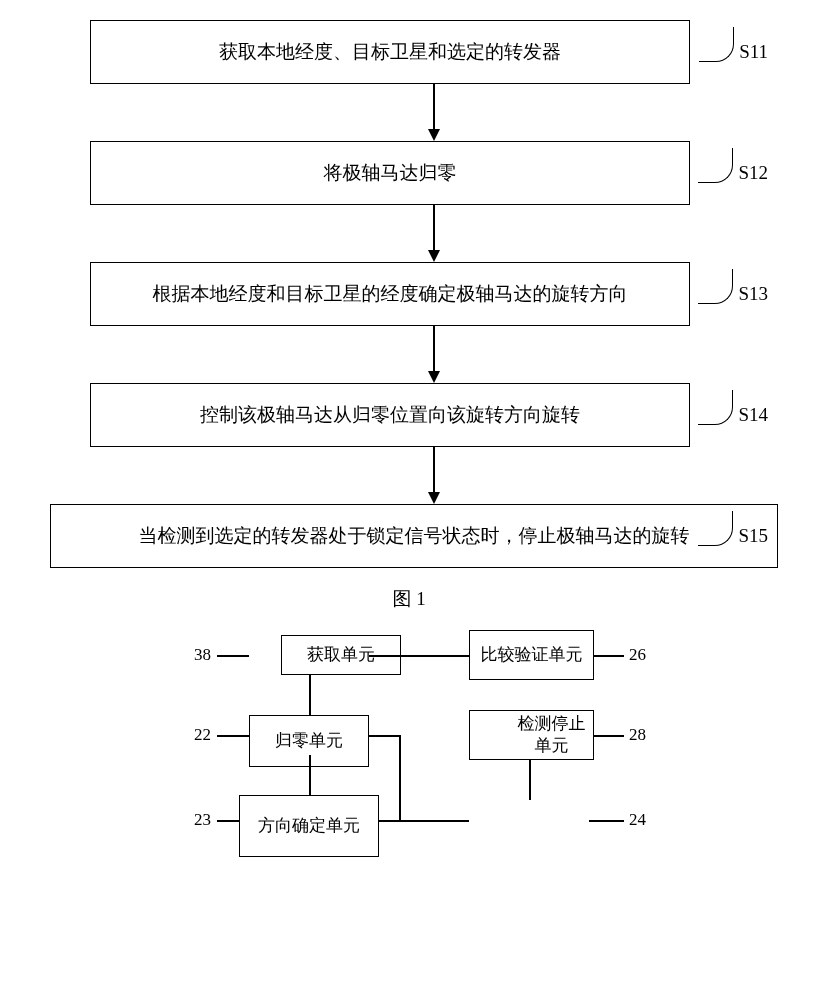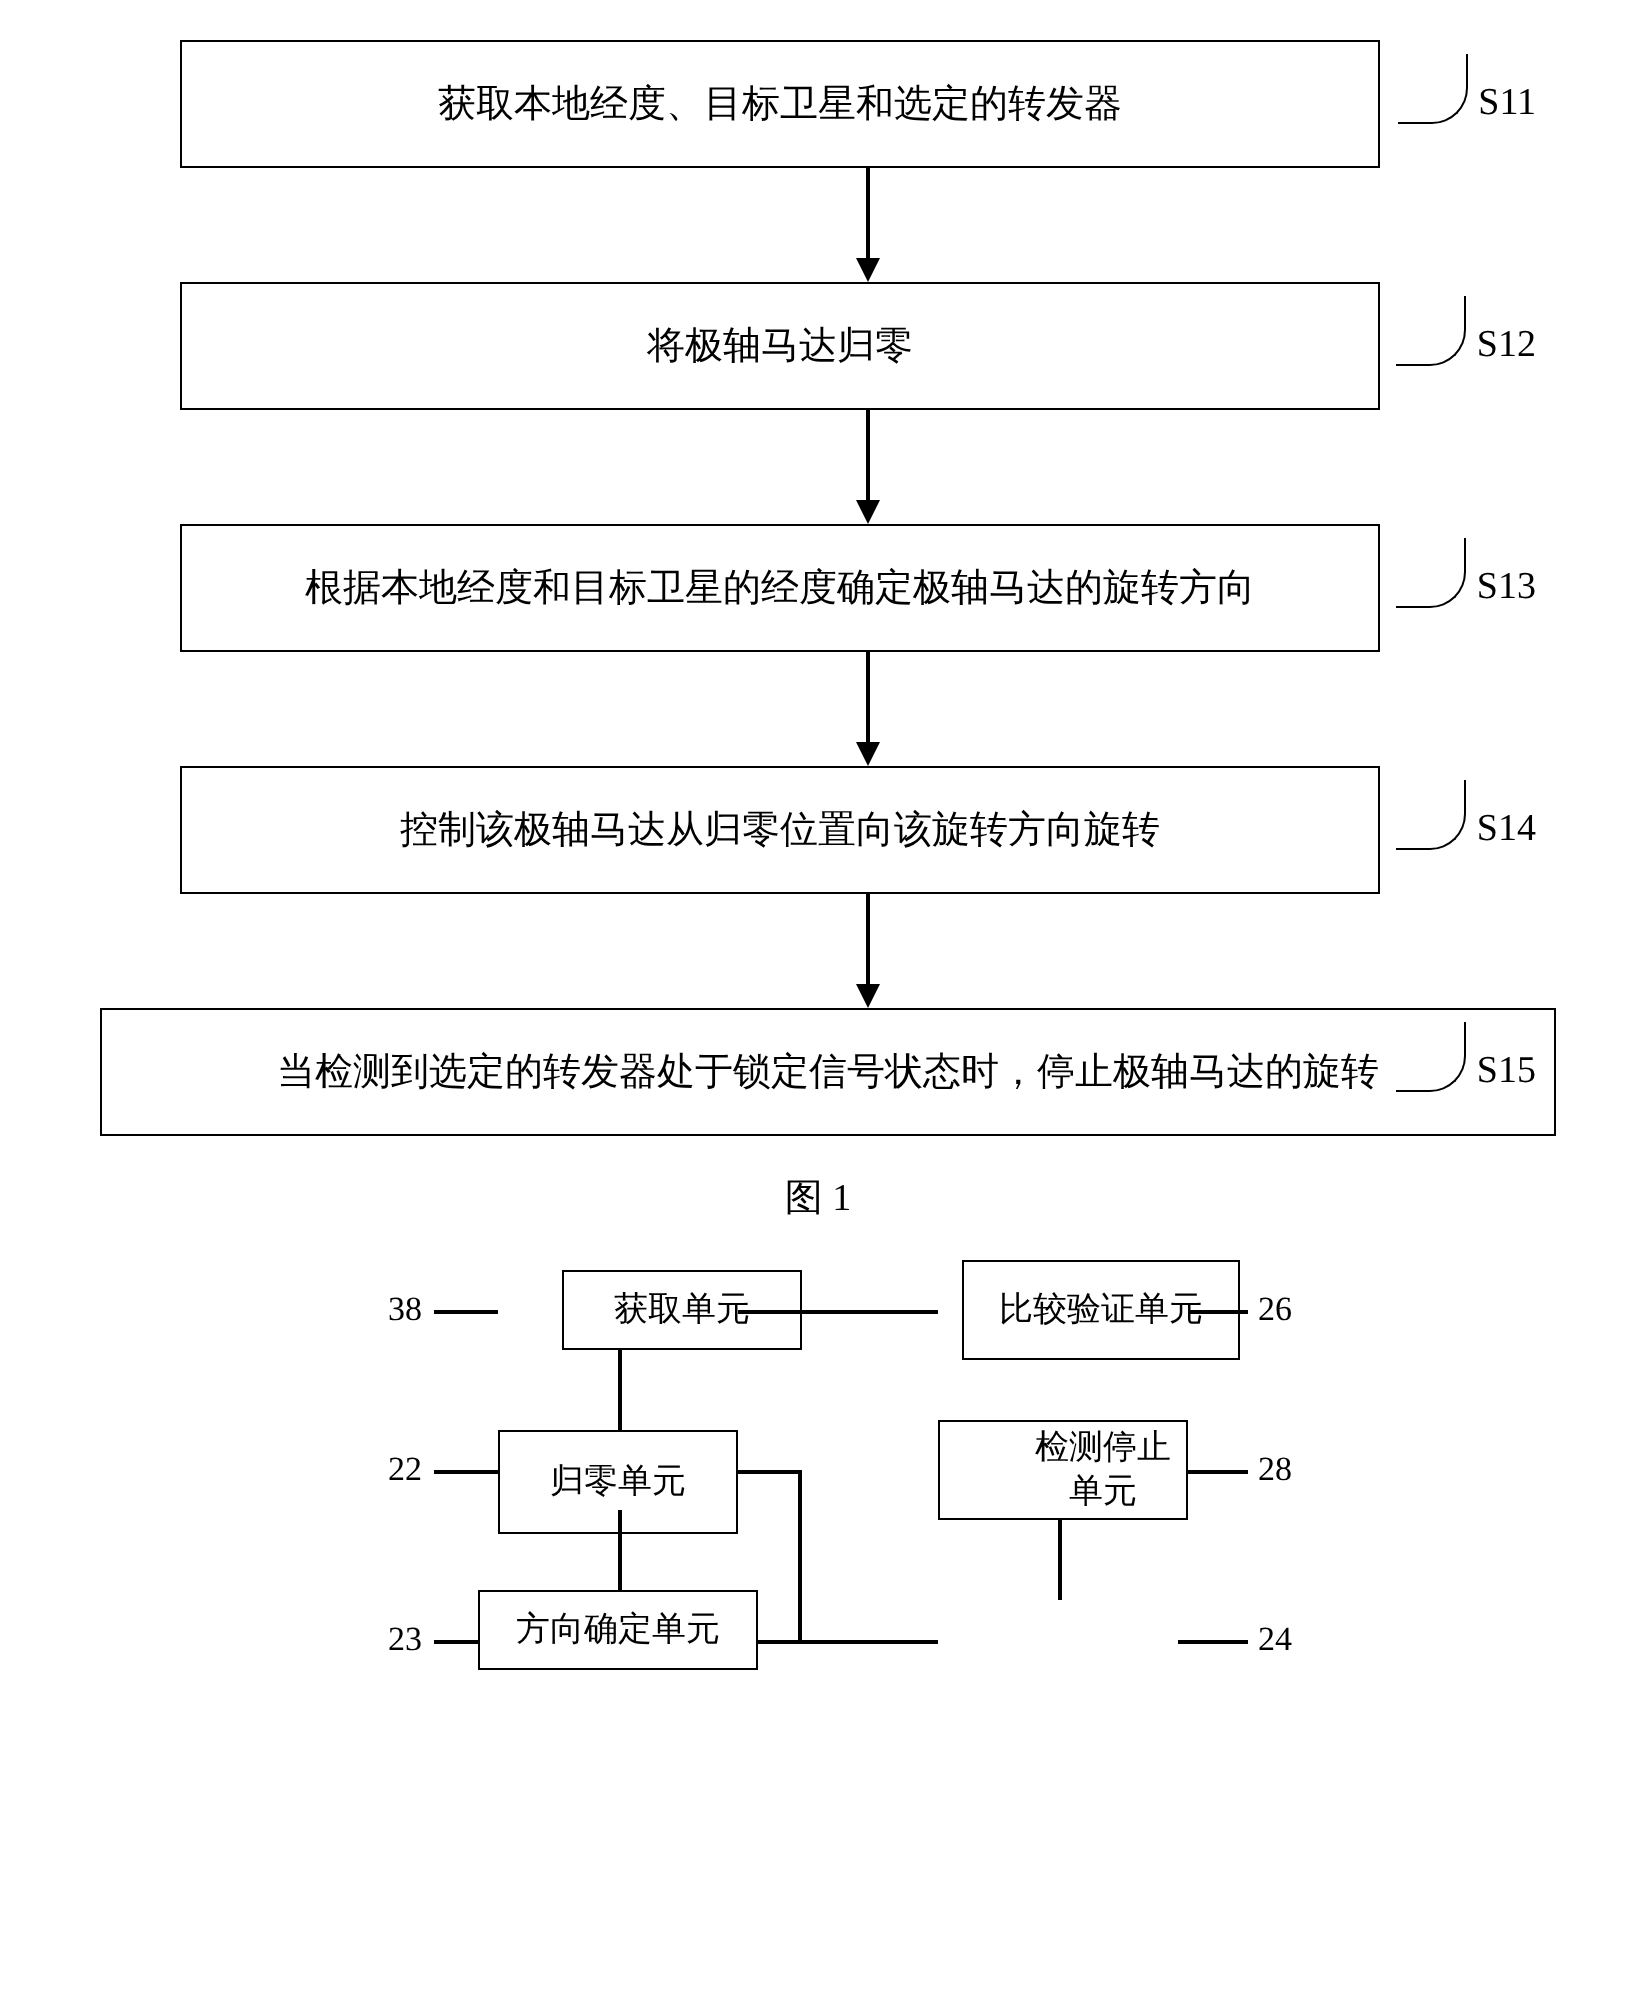--- a/index.html
+++ b/index.html
@@ -175,35 +175,35 @@
 </div>
 
 <div class="figure-label">图 1</div>
 
 <div class="block-diagram">
 
   <div class="block-label" style="left:55px; top:15px;">38</div>
   <div class="block-line line-h" style="left:78px; top:25px; width:32px;"></div>
   <div class="block-box" style="left:110px; top:5px; width:120px; height:40px;margin-left:32px;">获取单元</div>
 
-  <div class="block-box" style="left:342px; top:0px; width:139px; height:50px;">比较验证单元</div>
+  <div class="block-box" style="left:330px; top:0px; width:125px; height:50px;">比较验证单元</div>
   <div class="block-line line-h" style="left:455px; top:25px; width:30px;"></div>
   <div class="block-label" style="left:490px; top:15px;">26</div>
 
   <div class="block-label" style="left:55px; top:95px;">22</div>
   <div class="block-line line-h" style="left:78px; top:105px; width:32px;"></div>
   <div class="block-box" style="left:110px; top:85px; width:120px; height:52px;">归零单元</div>
 
   <div class="block-box" style="left:330px; top:80px; width:125px; height:50px;padding-left:40px;">检测停止单元</div>
   <div class="block-line line-h" style="left:455px; top:105px; width:30px;"></div>
   <div class="block-label" style="left:490px; top:95px;">28</div>
 
   <div class="block-label" style="left:55px; top:180px;">23</div>
   <div class="block-line line-h" style="left:78px; top:190px; width:22px;"></div>
-  <div class="block-box" style="left:100px; top:165px; width:140px; height:40px;">方向确定单元</div>
+  <div class="block-box" style="left:100px; top:165px; width:140px; height:62px;">方向确定单元</div>
 
   <div class="block-line line-h" style="left:450px; top:190px; width:35px;"></div>
   <div class="block-label" style="left:490px; top:180px;">24</div>
 
   <div class="block-line line-h" style="left:230px; top:25px; width:100px;"></div>
 
   <div class="block-line line-v" style="left:170px; top:45px; height:40px;"></div>
 
   <div class="block-line line-v" style="left:170px; top:125px; height:40px;"></div>
 

